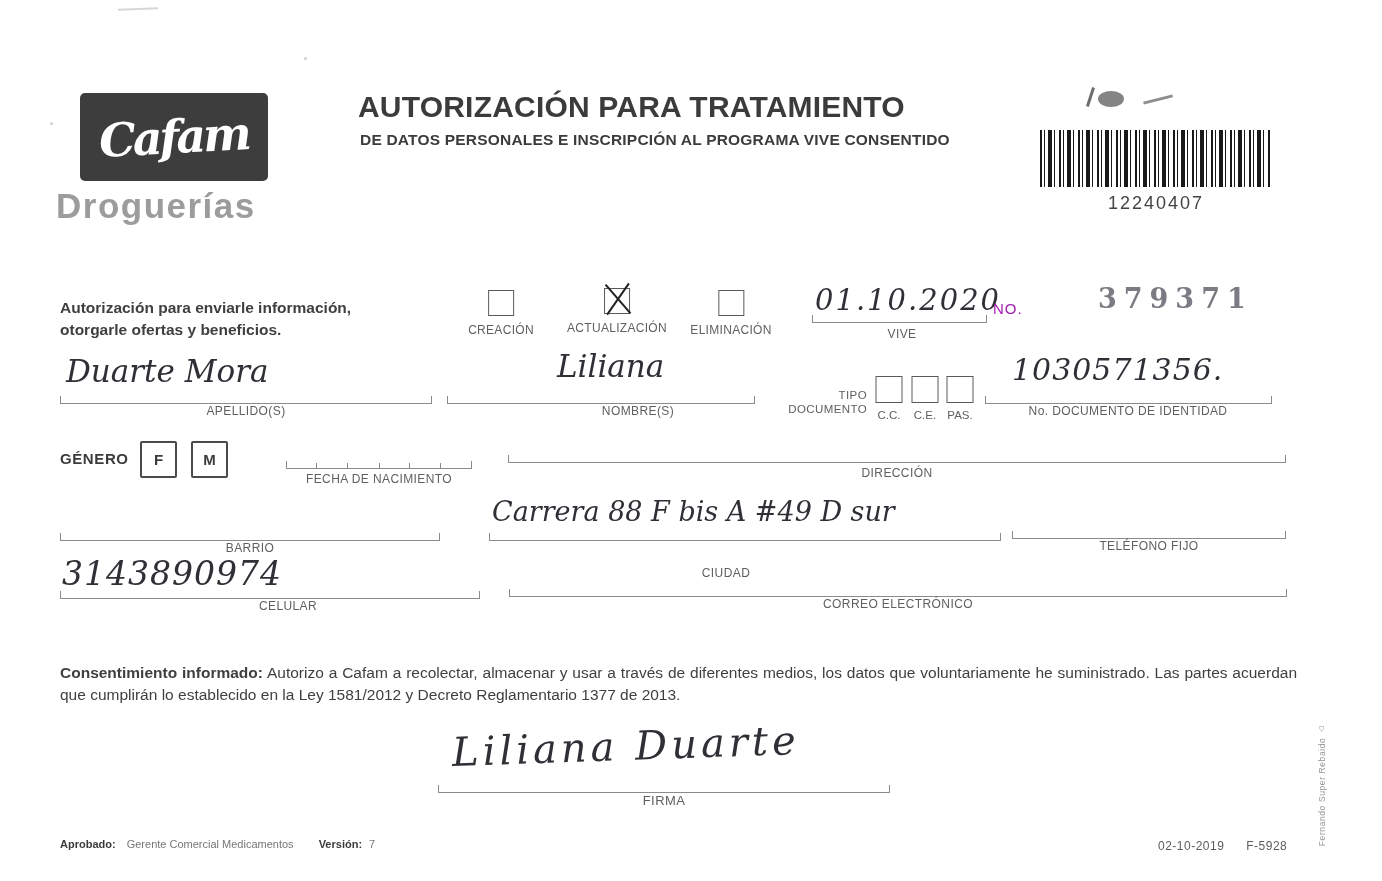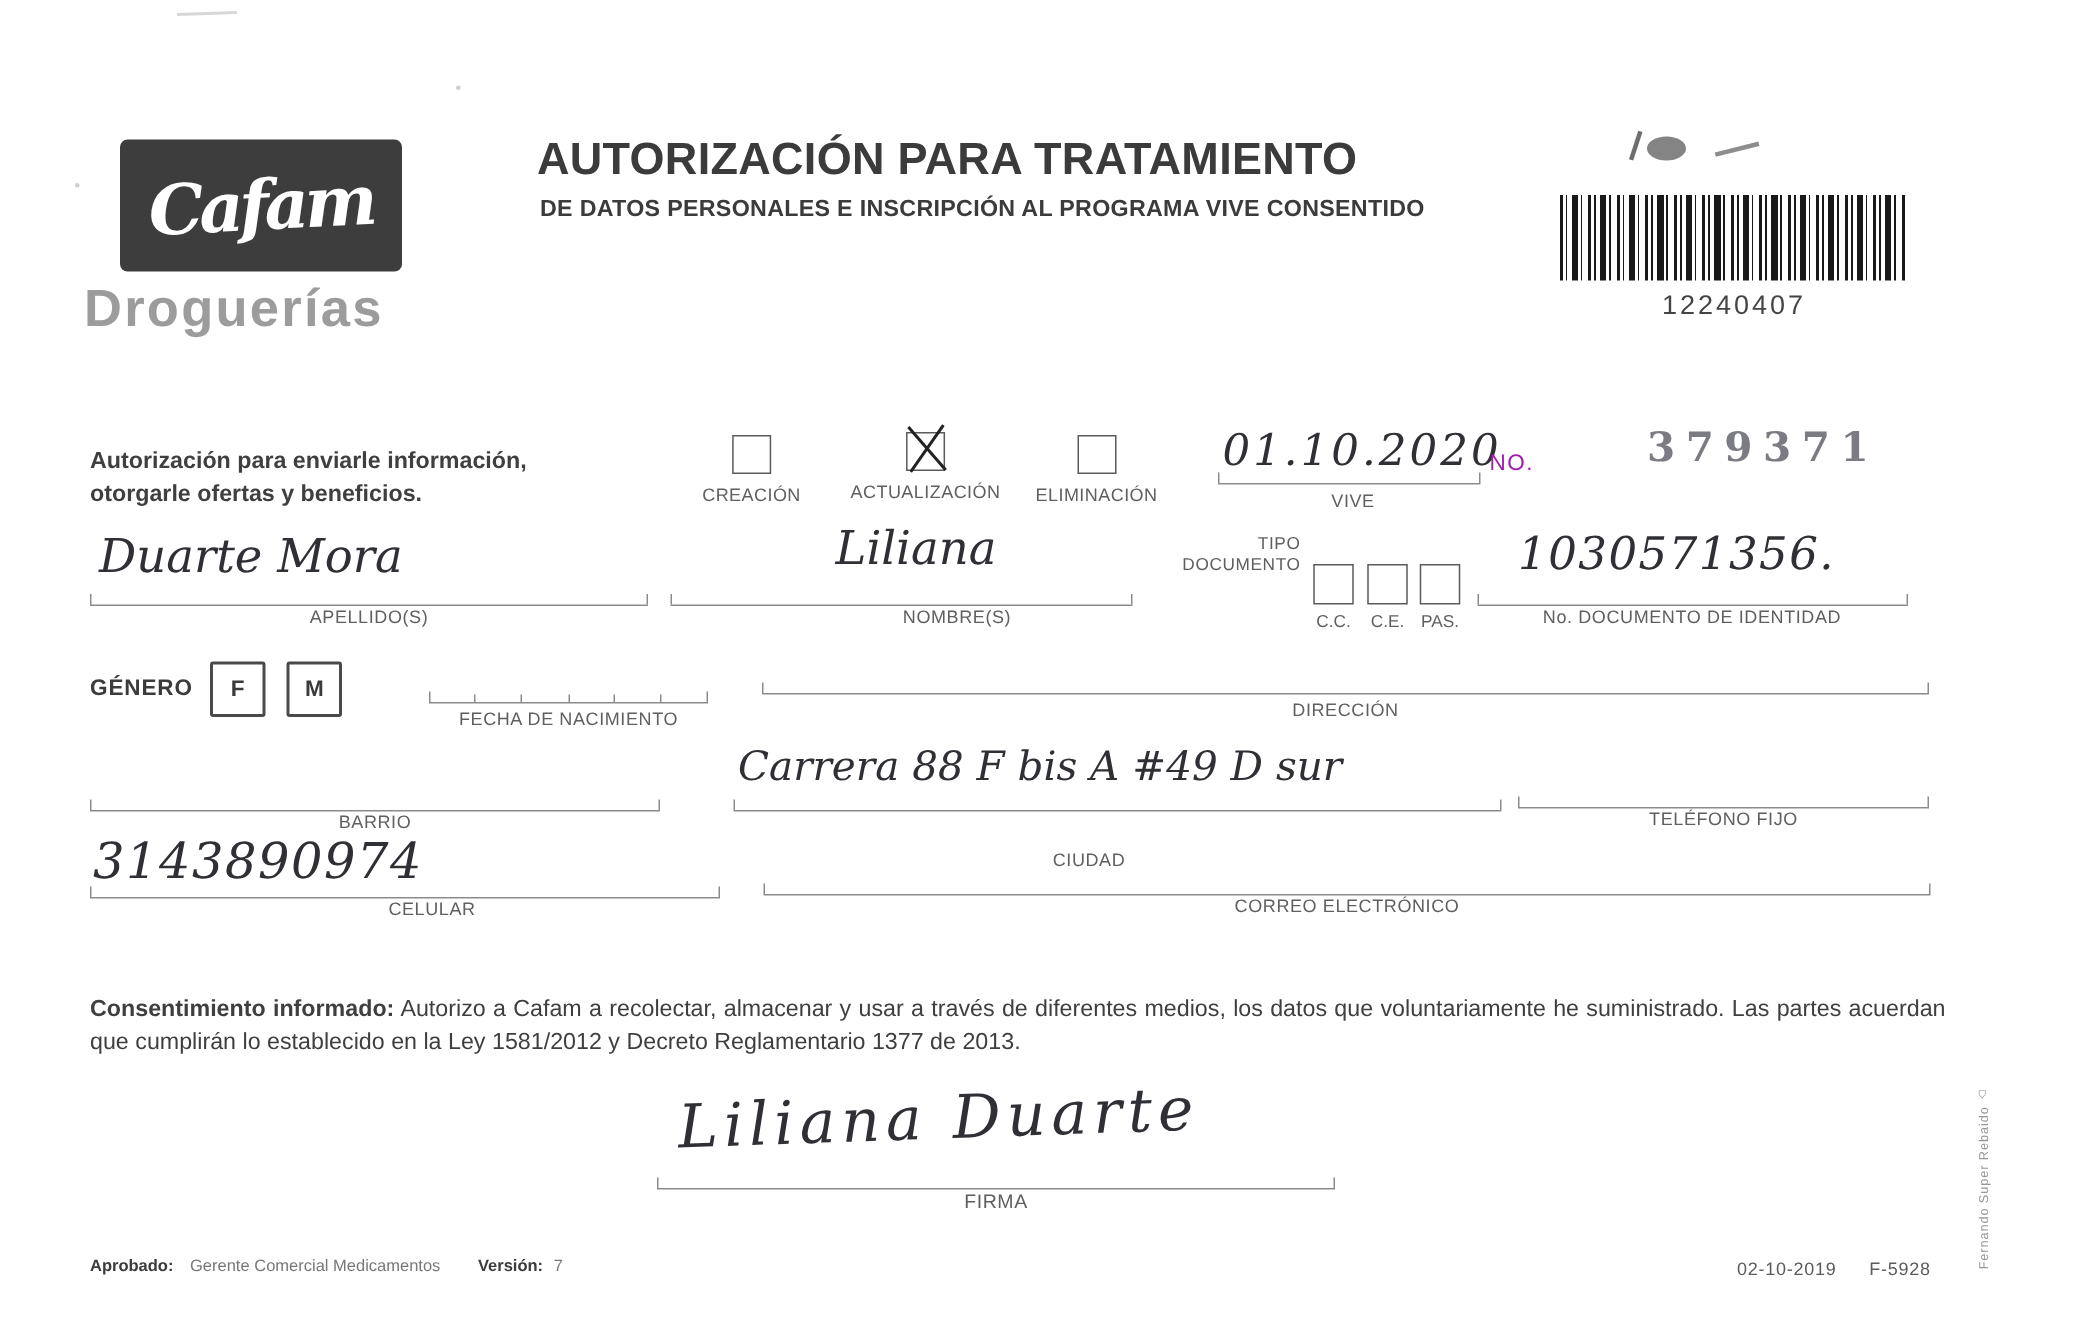--- a/index.html
+++ b/index.html
@@ -113,21 +113,21 @@
   <div class="stamp" style="left:1098px;top:283px;">379371</div>
 
   <div class="hand" style="left:66px;top:356px;font-size:31px;">Duarte Mora</div>
   <div class="fline" style="left:60px;top:396px;width:372px;"></div>
   <div class="flabel" style="left:246px;top:404px;">APELLIDO(S)</div>
 
   <div class="hand" style="left:557px;top:351px;font-size:31px;">Liliana</div>
   <div class="fline" style="left:447px;top:396px;width:308px;"></div>
   <div class="flabel" style="left:601px;top:404px;margin-left:37px;">NOMBRE(S)</div>
 
-  <div class="flabel-left" style="left:775px;top:356px;width:92px;text-align:right;font-size:11.5px;line-height:14px;">
+  <div class="flabel-left" style="left:775px;top:388px;width:92px;text-align:right;font-size:11.5px;line-height:14px;">
     <span>TIPO</span><br>
     <span>DOCUMENTO</span>
   </div>
   <div class="tb-item" style="left:889px;top:376px;">
     <div class="tb-box"></div>
     <div class="tb-label">C.C.</div>
   </div>
   <div class="tb-item" style="left:925px;top:376px;">
     <div class="tb-box"></div>
     <div class="tb-label">C.E.</div>

